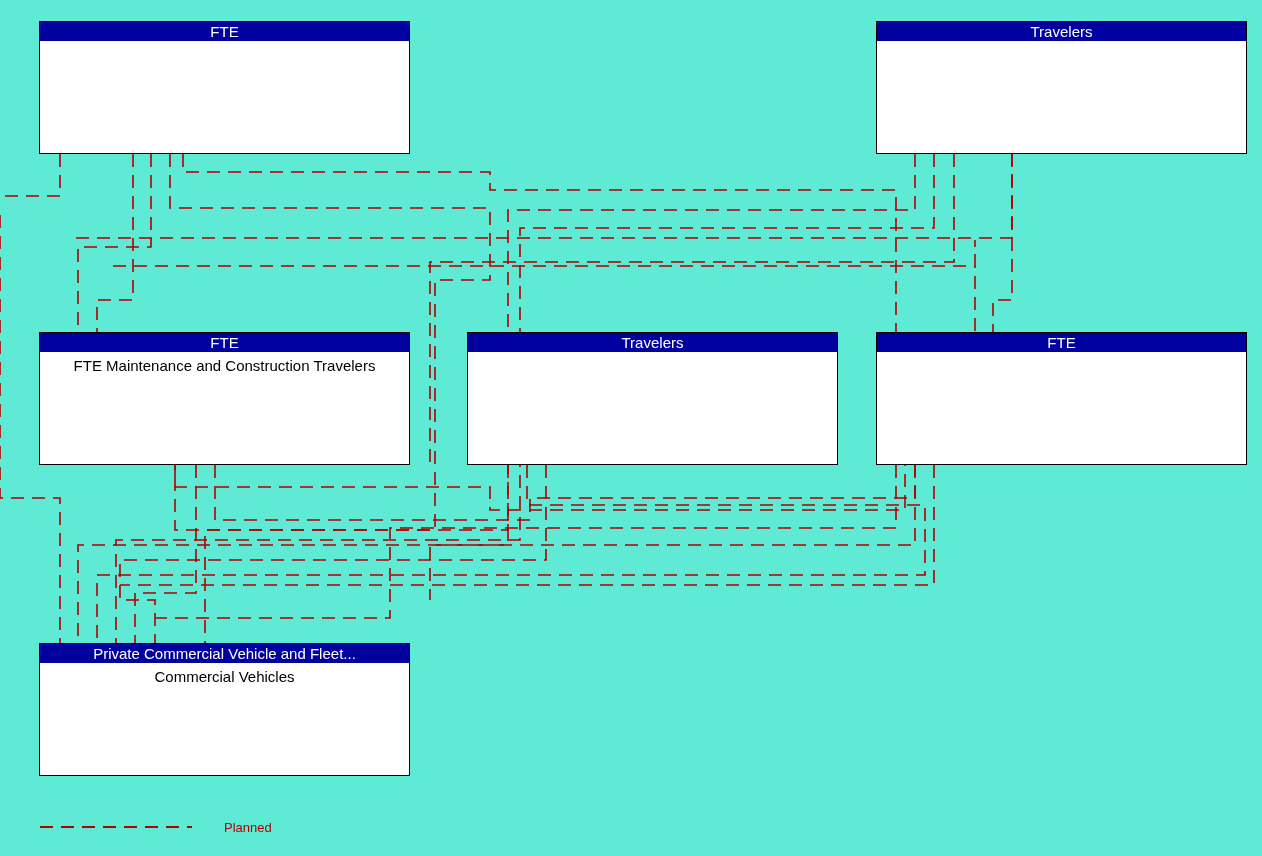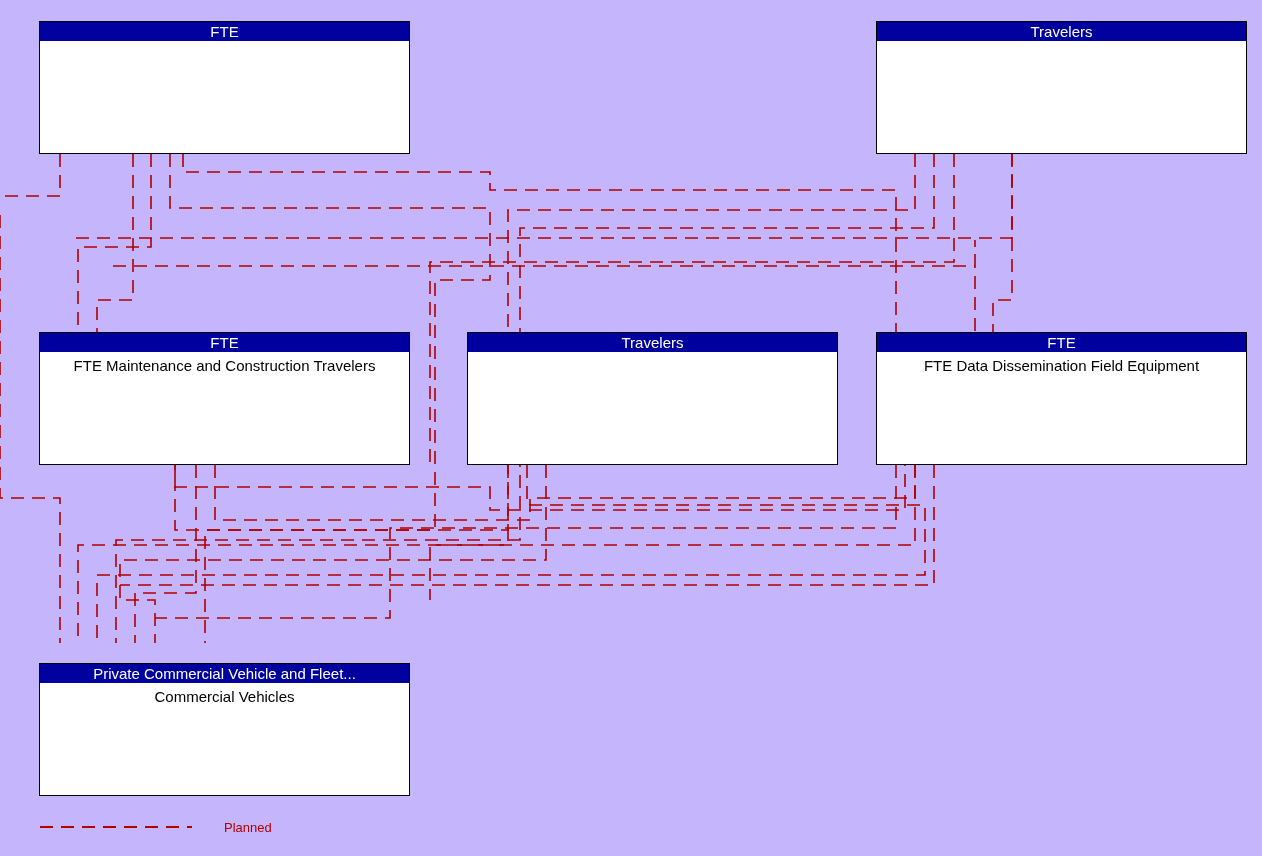--- a/index.html
+++ b/index.html
@@ -7,21 +7,21 @@
     padding: 0;
     background: #ffffff;
   }
   body {
     font-family: "Liberation Sans", sans-serif;
   }
   #canvas {
     position: relative;
     width: 1262px;
     height: 856px;
-    background: #c4b5fd;
+    background: #5eead4;
     overflow: hidden;
   }
   svg.wires {
     position: absolute;
     left: 0;
     top: 0;
     width: 1262px;
     height: 856px;
     pointer-events: none;
   }
@@ -116,24 +116,23 @@
     <div class="node-header">FTE</div>
     <div class="node-body">FTE Maintenance and Construction Travelers</div>
   </div>
 
   <div class="node" id="node-3" style="left: 467px; top: 332px; width: 371px; height: 133px;">
     <div class="node-header">Travelers</div>
   </div>
 
   <div class="node" id="node-4" style="left: 876px; top: 332px; width: 371px; height: 133px;">
     <div class="node-header">FTE</div>
-    <div class="node-body">FTE Data Dissemination Field Equipment</div>
   </div>
 
-  <div class="node" id="node-5" style="left: 39px; top: 663px; width: 371px; height: 133px;">
+  <div class="node" id="node-5" style="left: 39px; top: 643px; width: 371px; height: 133px;">
     <div class="node-header">Private Commercial Vehicle and Fleet...</div>
     <div class="node-body">Commercial Vehicles</div>
   </div>
 
   <div class="legend">
     <span class="legend-swatch"></span>
     <span class="legend-label">Planned</span>
   </div>
 
 </div>

